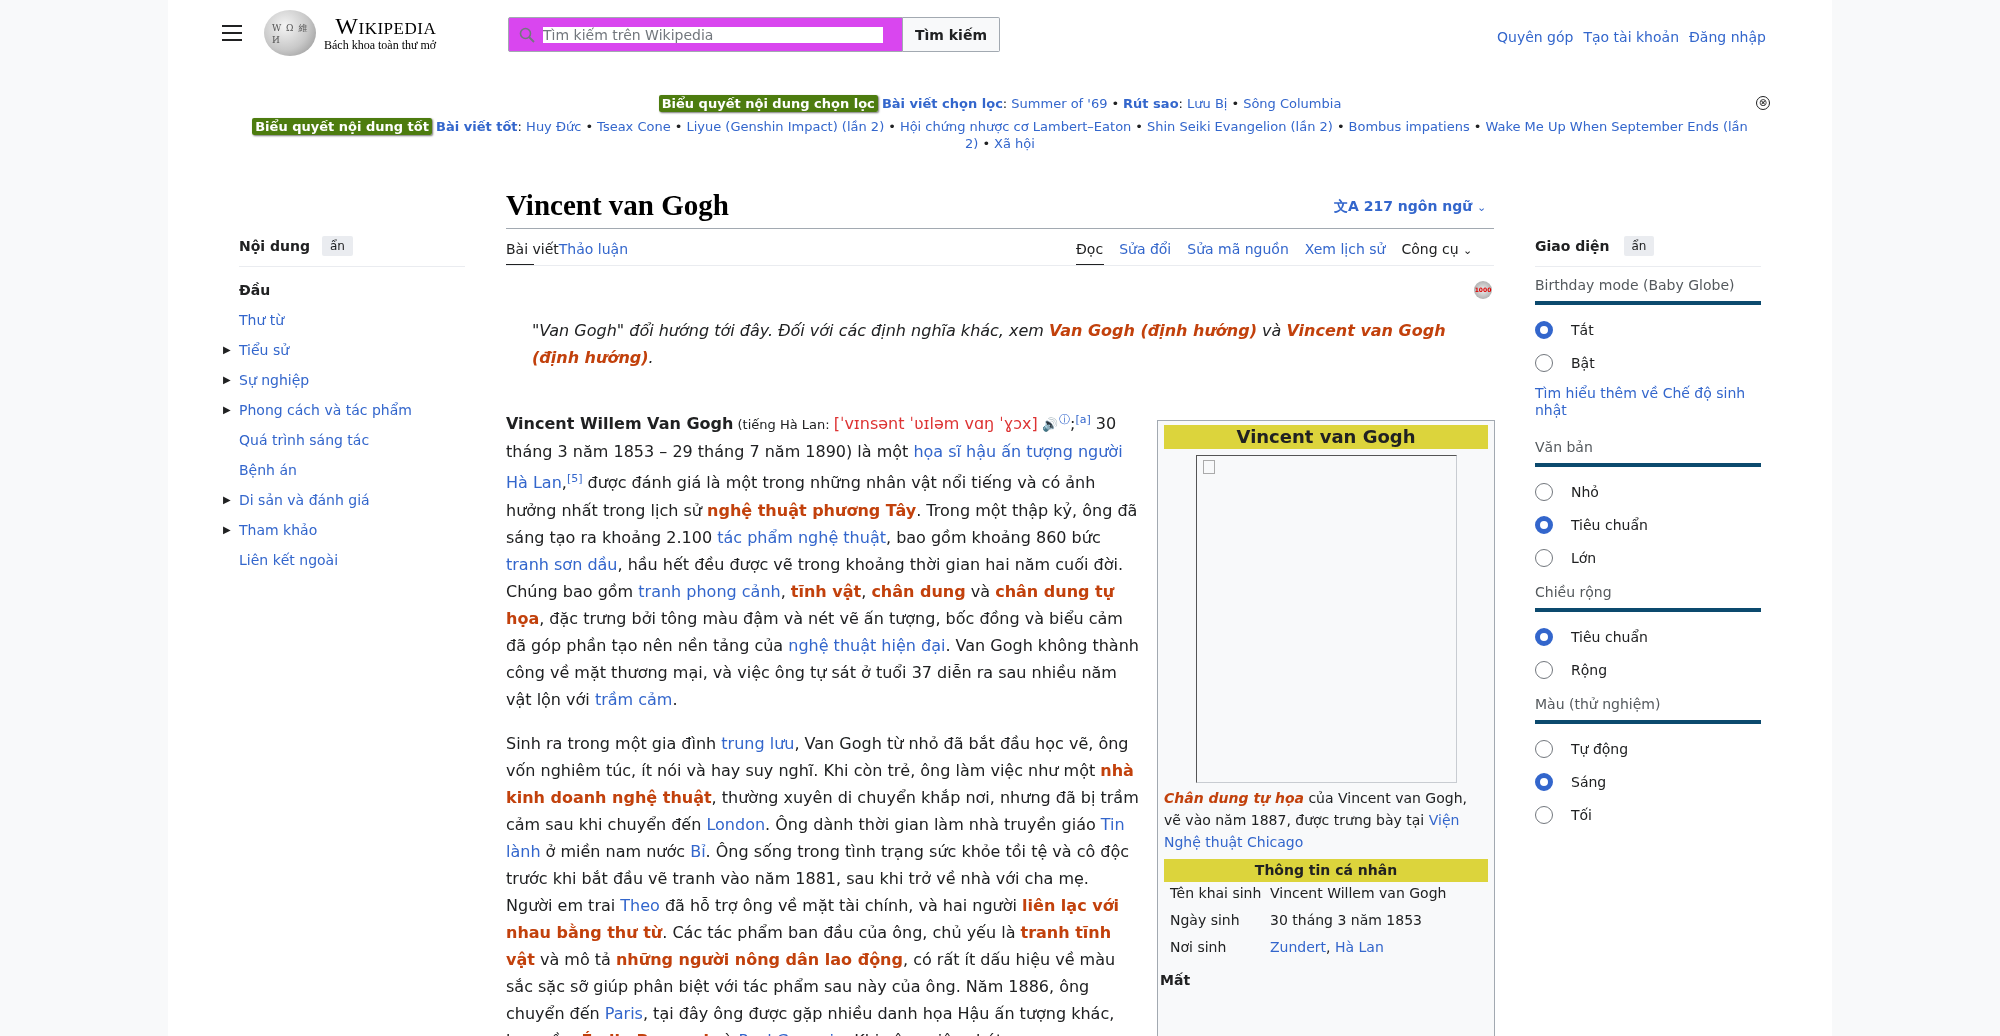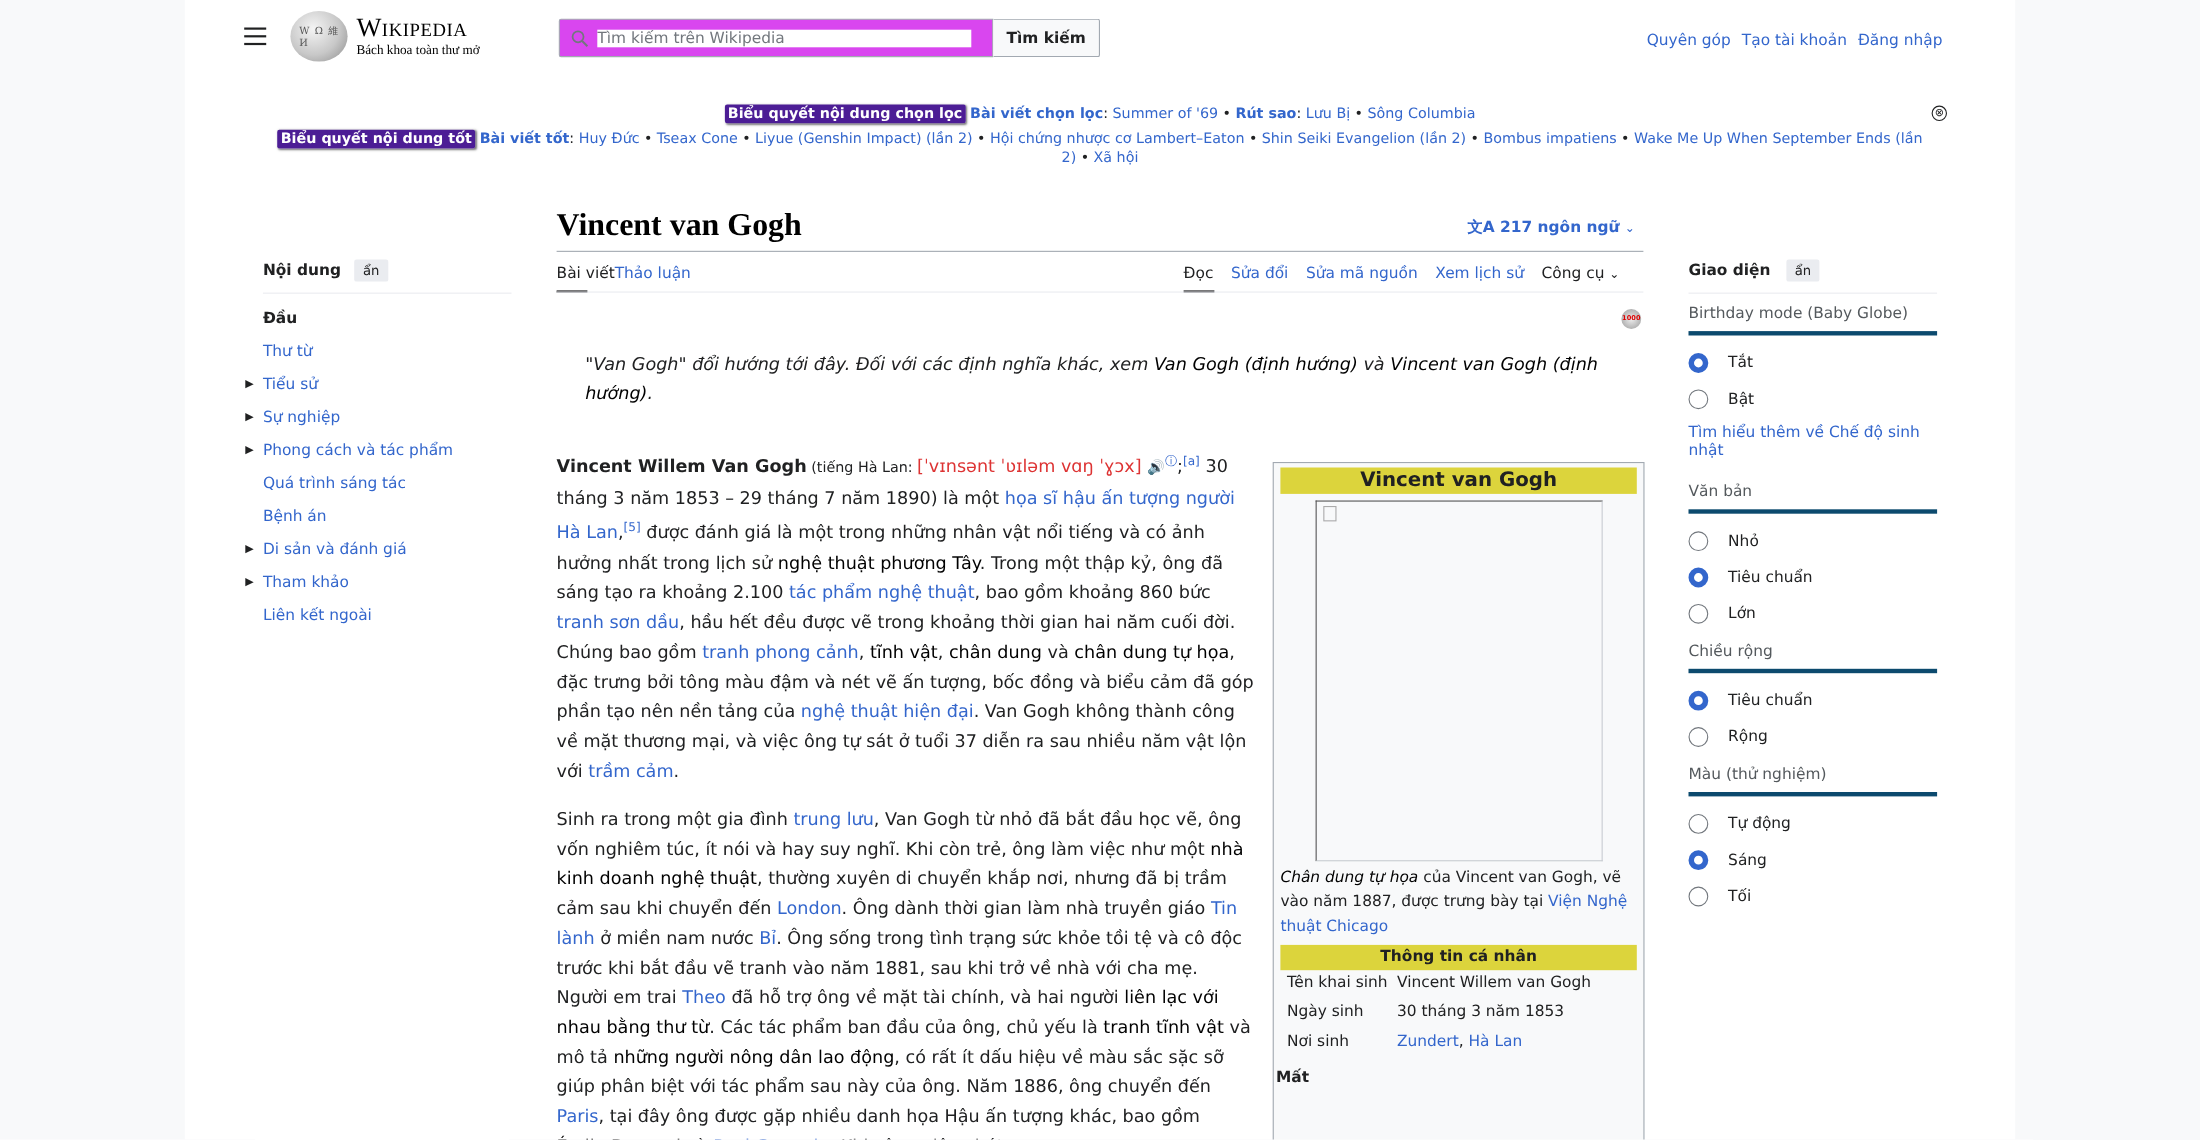--- a/index.html
+++ b/index.html
@@ -1,44 +1,44 @@
 <!DOCTYPE html>
 <html><head>
 <meta charset="utf-8">
 <style>
   * { box-sizing: border-box; margin: 0; padding: 0; }
   html, body { width: 2000px; height: 1036px; overflow: hidden; }
   body { background: #f8f9fa; font-family: "DejaVu Sans", sans-serif; color: #202122; position: relative; }
   a, .lnk { color: #3366cc; text-decoration: none; cursor: pointer; }
-  .red { color: #000000; }
+  .red { color: #c2410c; font-weight: bold; }
   .page { position: absolute; left: 168px; top: 0; width: 1664px; height: 1036px; background: #fff; }
 
   
   .hamburger { position: absolute; left: 222px; top: 25px; width: 20px; height: 18px; }
   .hamburger span { display: block; height: 2px; background: #202122; margin-bottom: 5px; }
   .logo { position: absolute; left: 264px; top: 10px; display: flex; align-items: center; }
   .globe { width: 52px; height: 46px; border-radius: 50%; background: radial-gradient(circle at 40% 35%, #f4f4f4 0%, #c8c8c8 55%, #8a8a8a 100%); margin-right: 8px; position: relative; }
   .globe::after { content: "W Ω 維 И"; position: absolute; left: 8px; top: 12px; font-size: 9px; color: #555; letter-spacing: 1px; font-family: "DejaVu Serif", serif; }
   .wordmark { font-family: "Liberation Serif", serif; }
-  .wordmark .w1 { font-size: 24px; letter-spacing: 0.5px; font-variant: small-caps; line-height: 24px; color: #000; }
+  .wordmark .w1 { font-size: 24px; letter-spacing: 0.5px; font-variant: small-caps; line-height: 24px; color: #000; text-align: right; }
   .wordmark .w2 { font-size: 12px; line-height: 14px; color: #000; }
 
   .search { position: absolute; left: 508px; top: 17px; display: flex; height: 35px; }
   .search-box { width: 395px; height: 35px; border: 1px solid #a2a9b1; border-radius: 2px 0 0 2px; display: flex; align-items: center; padding-left: 10px; background: #d946ef; }
   .search-box svg { margin-right: 8px; }
   .search-box input { border: none; outline: none; font-size: 14px; font-family: "DejaVu Sans", sans-serif; color: #202122; width: 340px; }
   .search-box input::placeholder { color: #72777d; }
   .search-btn { height: 35px; border: 1px solid #a2a9b1; border-left: none; background: #f8f9fa; padding: 0 12px; font-weight: bold; font-size: 14px; font-family: "DejaVu Sans", sans-serif; color: #202122; border-radius: 0 2px 2px 0; }
 
   .user-links { position: absolute; left: 1497px; top: 29px; font-size: 14px; display: flex; gap: 10px; }
 
   
   .banner { position: absolute; left: 230px; top: 95px; width: 1540px; font-size: 13px; text-align: center; line-height: 17px; }
   .banner .row { margin-bottom: 6px; }
-  .badge-green { background: #4c1d95; color: #fff; font-weight: bold; padding: 1px 3px; border-radius: 2px; box-shadow: 1px 1px 2px #777; font-size: 13px; }
+  .badge-green { background: #4d7c0f; color: #fff; font-weight: bold; padding: 1px 3px; border-radius: 2px; box-shadow: 1px 1px 2px #777; font-size: 13px; }
   .banner b.bl { color: #3366cc; }
   .banner .sep { color: #202122; margin: 0 4px; }
   .close-x { position: absolute; left: 1756px; top: 96px; width: 14px; height: 14px; border: 1.5px solid #202122; border-radius: 50%; font-size: 10px; line-height: 11px; text-align: center; }
 
   
   .toc { position: absolute; left: 239px; top: 236px; width: 226px; font-size: 14px; }
   .toc-head { display: flex; align-items: center; padding-bottom: 10px; border-bottom: 1px solid #eaecf0; margin-bottom: 8px; }
   .toc-head .t { font-weight: bold; margin-right: 12px; }
   .hide-btn { background: #eaecf0; color: #202122; font-size: 12px; padding: 3px 8px; border-radius: 2px; }
   .toc ul { list-style: none; }

